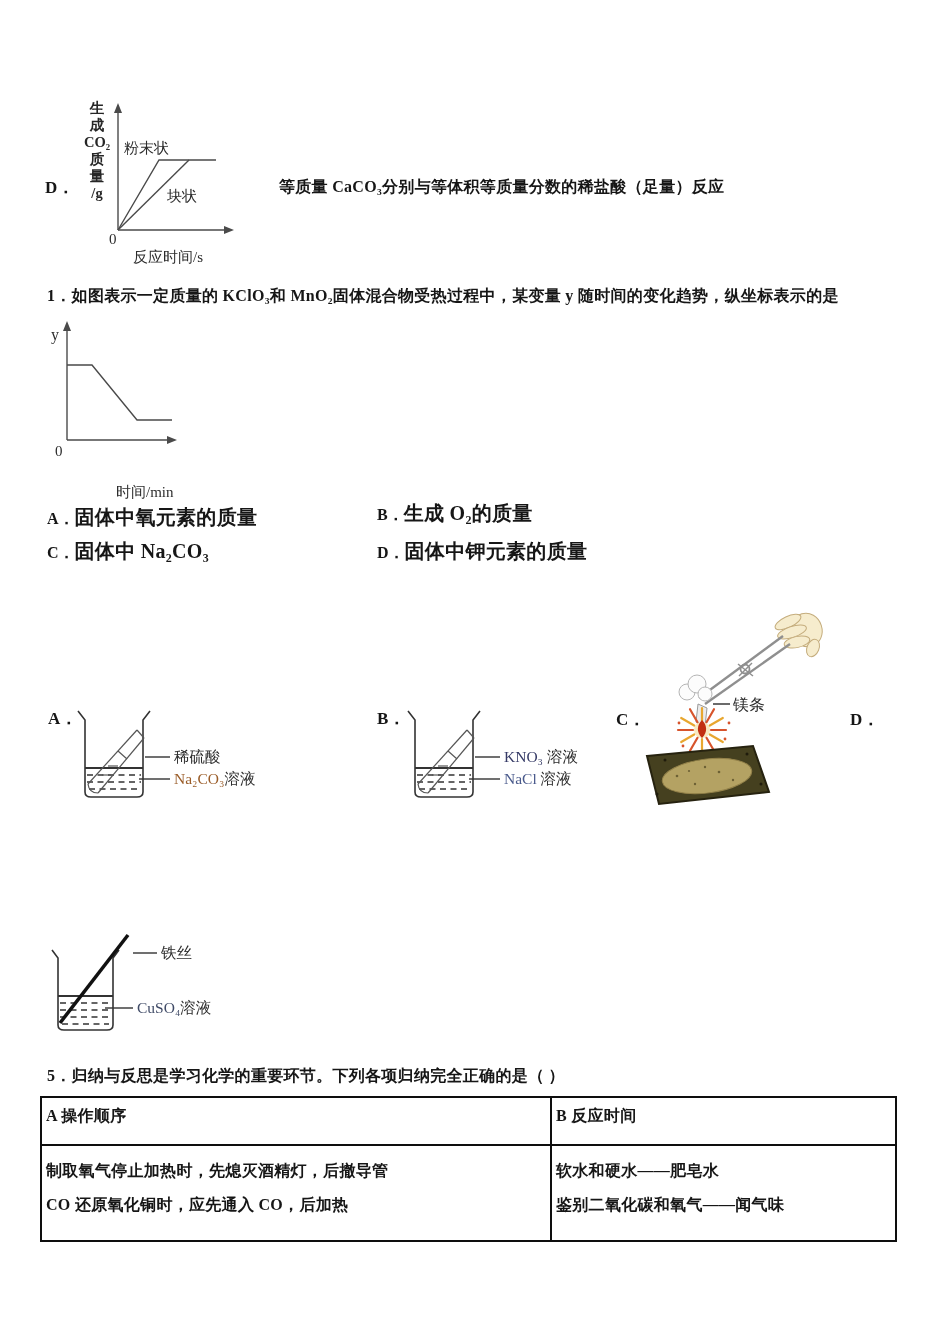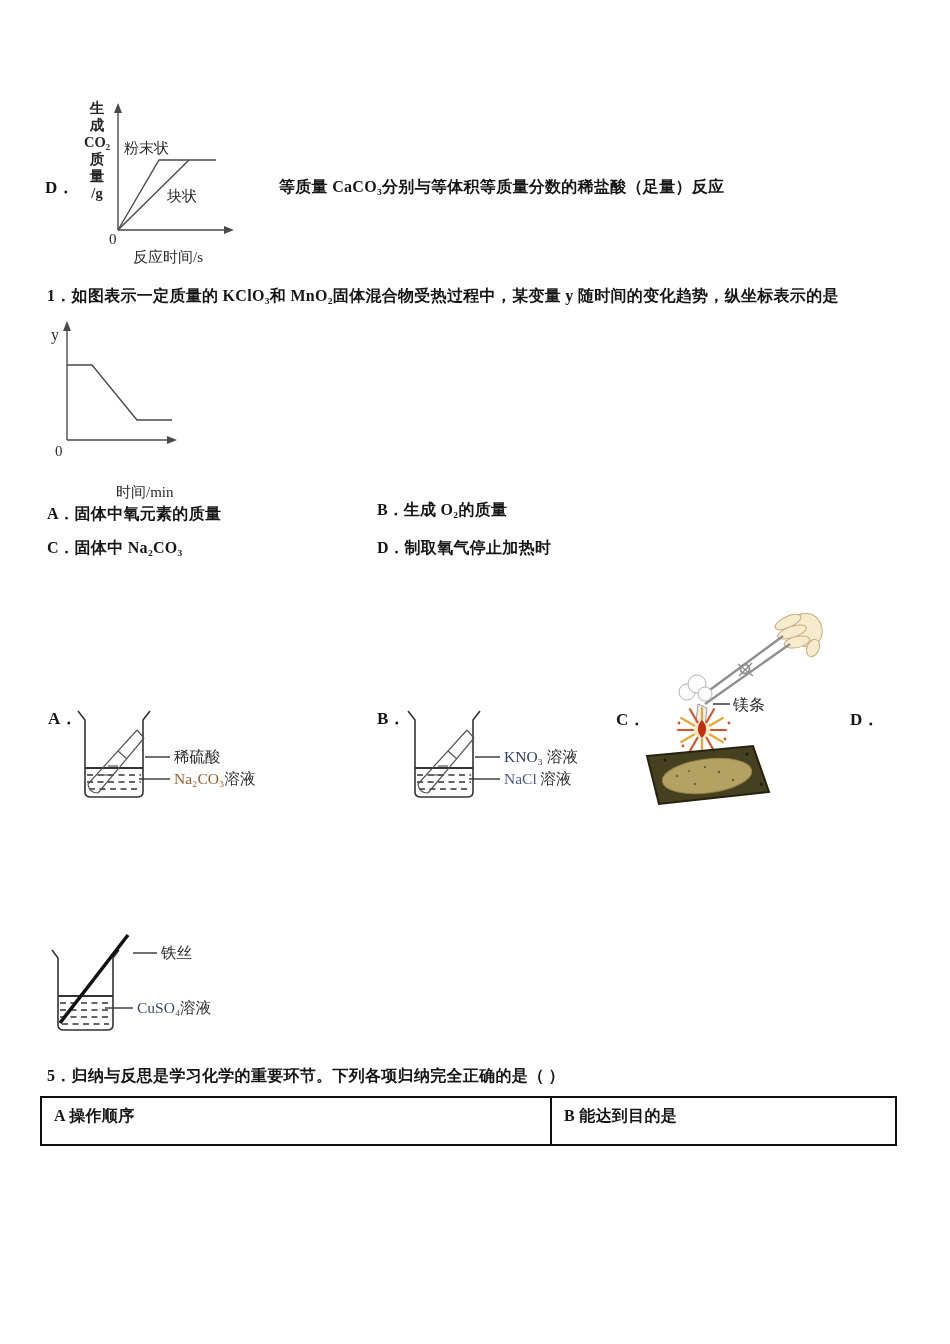--- a/index.html
+++ b/index.html
@@ -1,27 +1,27 @@
 <!DOCTYPE html>
 <html><head>
 <meta charset="utf-8">
 <style>
   html,body{margin:0;padding:0;background:#ffffff;}
   .page{position:relative;width:950px;height:1344px;background:#ffffff;overflow:hidden;
         font-family:"Liberation Serif","DejaVu Serif",serif;color:#1c1c1c;}
   .abs{position:absolute;}
   .stem{font-size:16px;font-weight:700;letter-spacing:.3px;white-space:nowrap;color:#161616;}
   .optkey{font-size:16px;font-weight:700;color:#161616;}
-  .opttext{font-size:16px;font-weight:700;letter-spacing:.3px;color:#161616;}
+  .opttext{font-size:20px;font-weight:700;letter-spacing:.3px;color:#161616;}
   .dlabel{font-size:17px;font-weight:700;color:#161616;}
   .axis-note{font-size:15px;color:#2d2d2d;}
   .ylabel-stack{width:34px;text-align:center;font-size:14.5px;font-weight:700;line-height:17px;color:#262626;}
   svg text{font-family:"Liberation Serif","DejaVu Serif",serif;fill:#2d2d2d;}
   .qtable{border-collapse:collapse;table-layout:fixed;width:855px;}
-  .qtable td{border:2px solid #0e0e0e;vertical-align:top;padding:8px 12px;
+  .qtable td{border:2px solid #0e0e0e;vertical-align:top;padding:8px 4px;
              font-size:16px;font-weight:700;letter-spacing:.3px;color:#161616;margin-top:32px;}
   .qtable .hdr{height:30px;}
   .qtable .bodyrow td{height:78px;}
   .cellline{line-height:34px;white-space:nowrap;}
 </style>
 </head>
 <body>
 
 <div class="page">
 
@@ -74,21 +74,21 @@
   <div class="abs" style="left:47px;top:504px;">
     <span class="optkey">A．</span><span class="opttext">固体中氧元素的质量</span>
   </div>
   <div class="abs" style="left:377px;top:500px;">
     <span class="optkey">B．</span><span class="opttext">生成 O₂的质量</span>
   </div>
   <div class="abs" style="left:47px;top:538px;">
     <span class="optkey">C．</span><span class="opttext">固体中 Na₂CO₃</span>
   </div>
   <div class="abs" style="left:377px;top:538px;">
-    <span class="optkey">D．</span><span class="opttext">制取氧气停止加热时</span>
+    <span class="optkey">D．</span><span class="opttext">固体中钾元素的质量</span>
   </div>
 
 
   <div class="abs dlabel" style="left:48px;top:707px;">A．</div>
   <div class="abs dlabel" style="left:377px;top:707px;">B．</div>
   <div class="abs dlabel" style="left:616px;top:708px;">C．</div>
   <div class="abs dlabel" style="left:850px;top:708px;">D．</div>
 
   <svg class="abs" style="left:70px;top:700px;" width="250" height="105" viewBox="0 0 250 105">
     <path d="M8,11 L15,20 L15,92 Q15,97 21,97 L67,97 Q73,97 73,92 L73,20 L80,11" fill="none" stroke="#333" stroke-width="1.6"></path>
@@ -226,18 +226,28 @@
   <div class="abs stem" style="left:47px;top:1066px;font-family:Liberation Serif, serif;">5．归纳与反思是学习化学的重要环节。下列各项归纳完全正确的是（ ）</div>
 
   <table class="qtable abs" style="left:40px;top:1096px;">
     <colgroup>
         <col style="width:510px">
         <col style="width:345px">
       </colgroup>
     <tbody>
         <tr>
       <td class="hdr">A 操作顺序</td>
-      <td class="hdr">B 能达到目的是</td>
+      <td class="hdr">B 反应时间</td>
+    </tr>
+    <tr class="bodyrow">
+      <td>
+        <div class="cellline">制取氧气停止加热时，先熄灭酒精灯，后撤导管</div>
+        <div class="cellline">CO 还原氧化铜时，应先通入 CO，后加热</div>
+      </td>
+      <td>
+        <div class="cellline">软水和硬水——肥皂水</div>
+        <div class="cellline">鉴别二氧化碳和氧气——闻气味</div>
+      </td>
     </tr>
   </tbody>
     </table>
 
 </div>
 
 </body></html>

